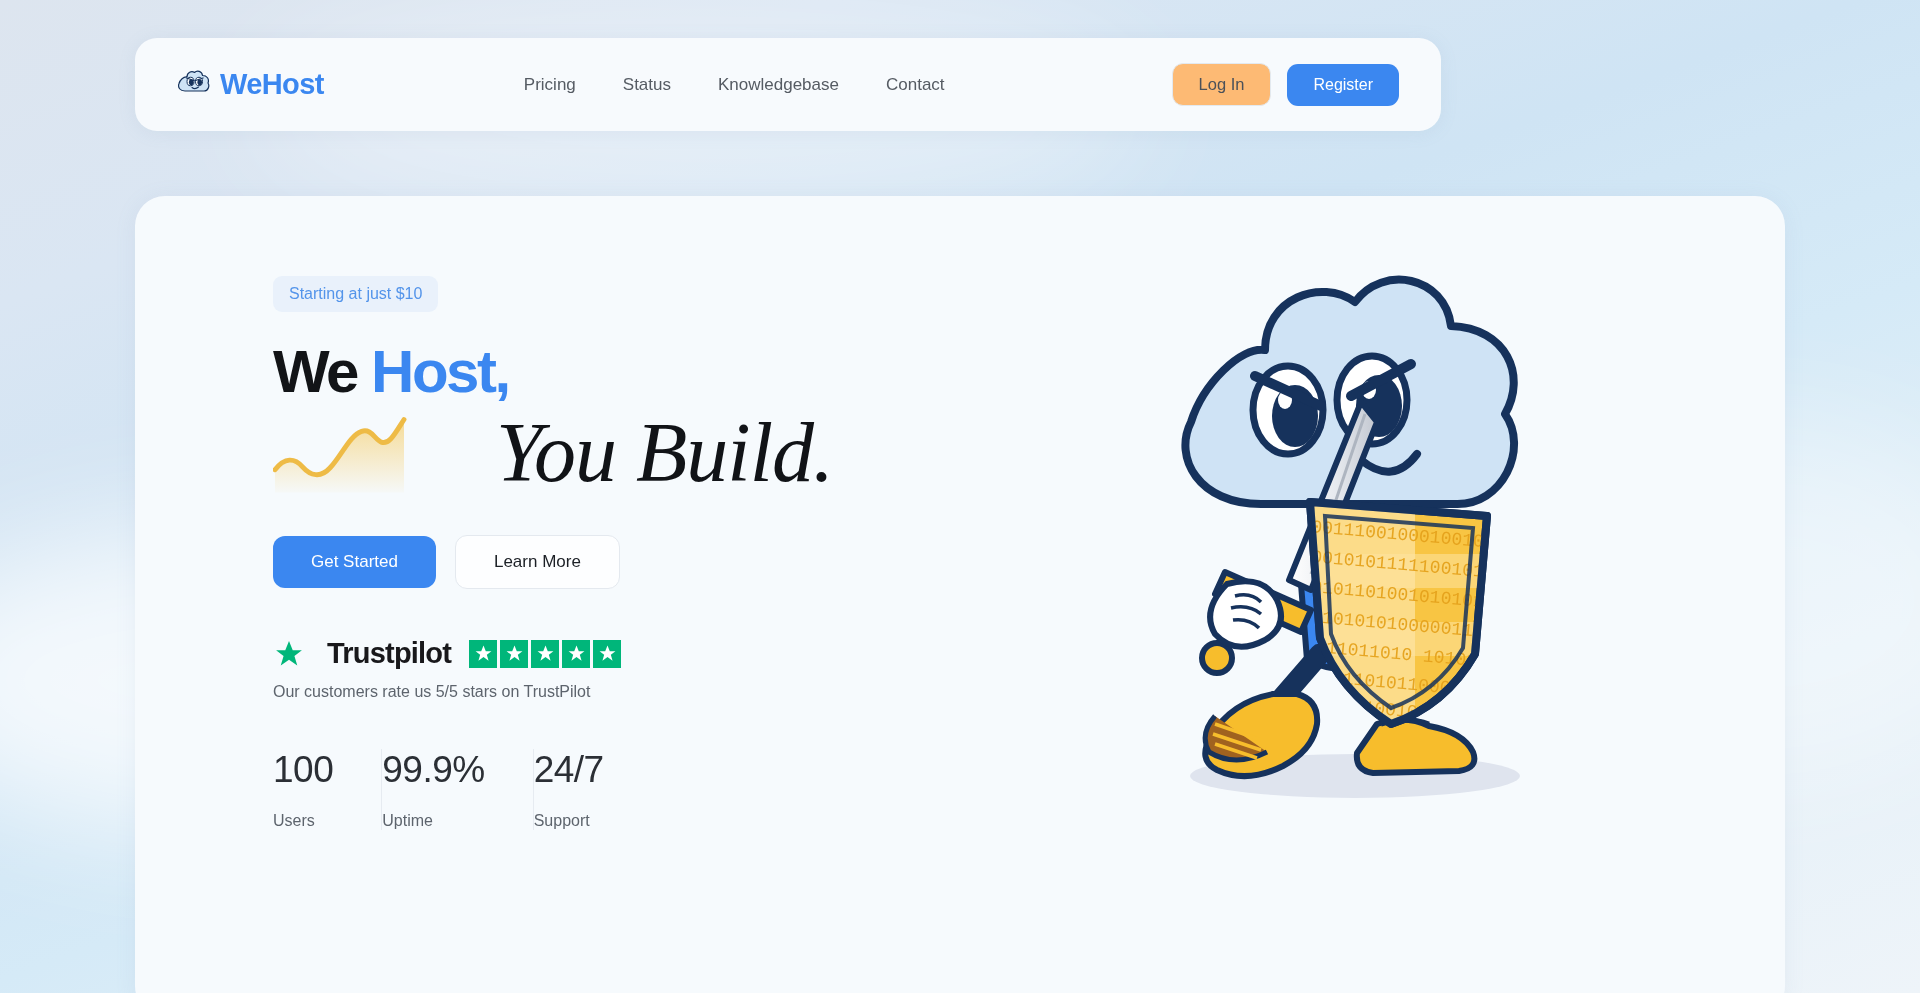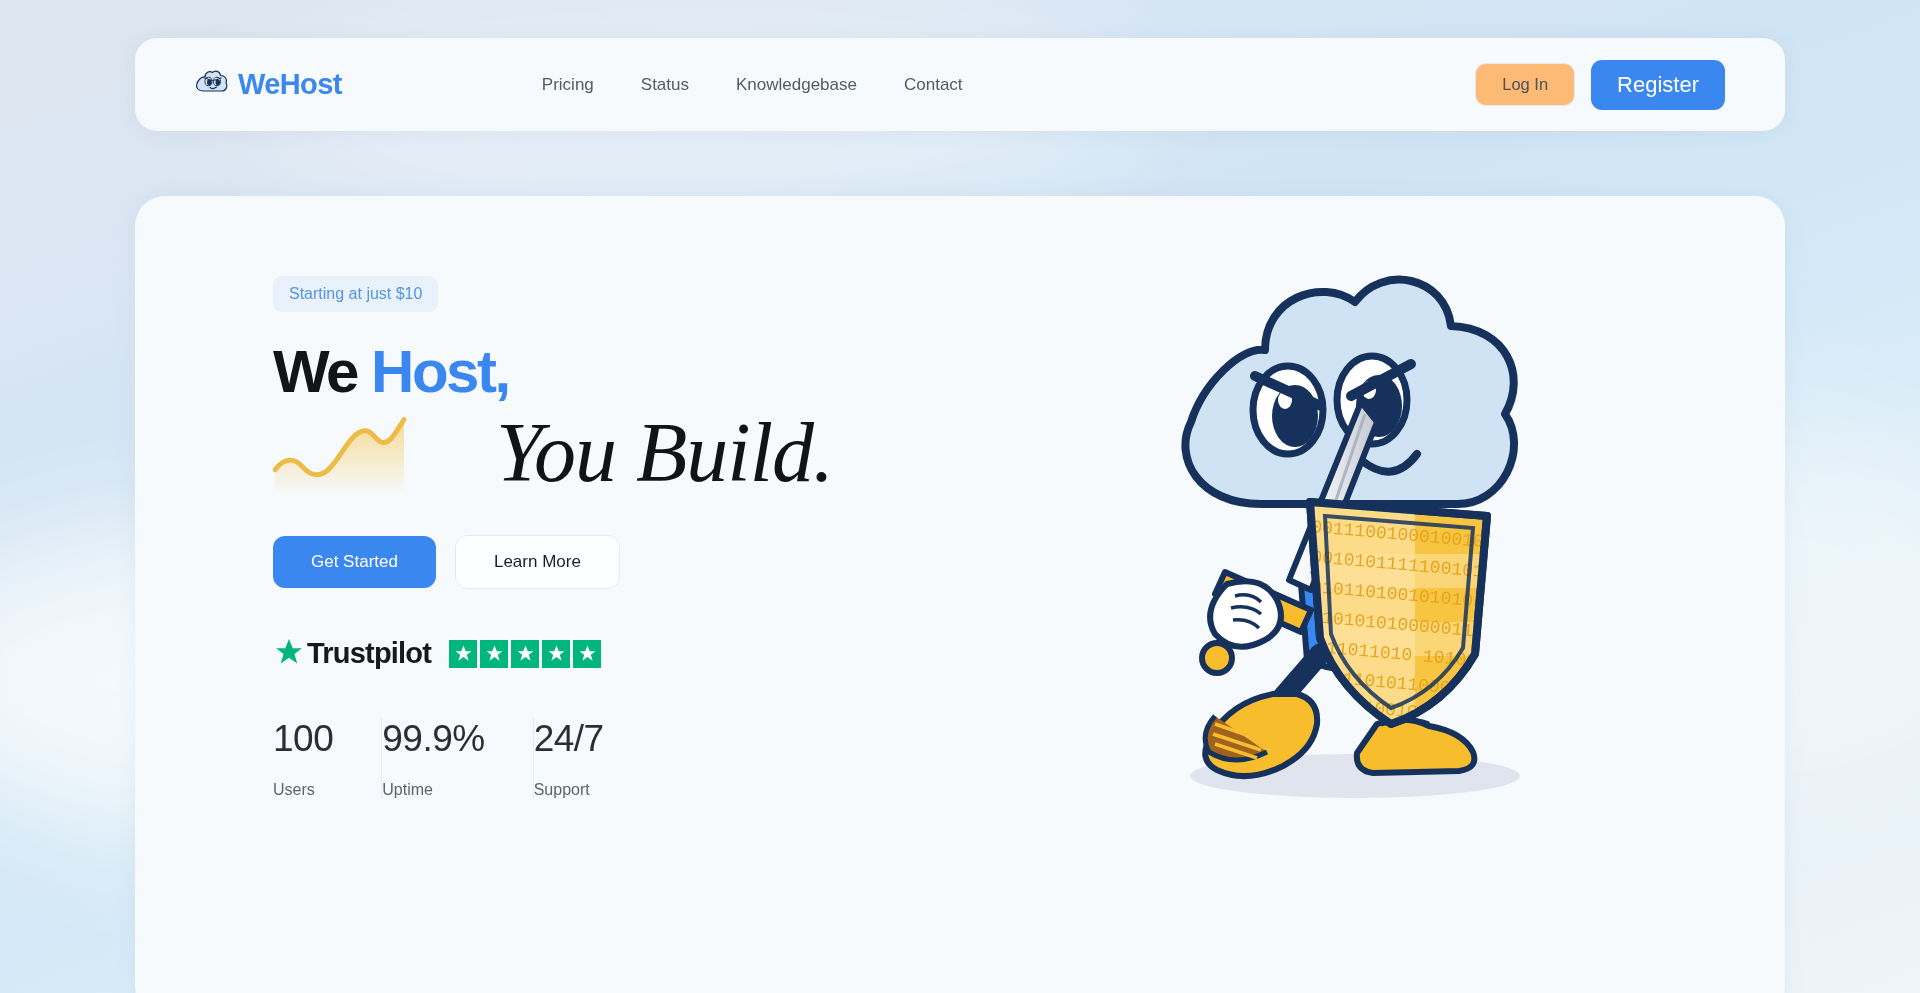--- a/index.html
+++ b/index.html
@@ -28,28 +28,28 @@
   .bg-blob.b1 { left: -120px; top: 520px; width: 760px; height: 320px; background: rgba(255,255,255,0.75); }
   .bg-blob.b2 { left: 700px;  top: 760px; width: 900px; height: 300px; background: rgba(255,255,255,0.55); }
   .bg-blob.b3 { left: 1500px; top: 420px; width: 520px; height: 360px; background: rgba(255,255,255,0.40); }
   .bg-blob.b4 { left: 250px;  top: 0px;   width: 900px; height: 220px; background: rgba(255,255,255,0.35); }
 
   
   .header-card {
     position: absolute;
     left: 135px;
     top: 38px;
-    width: 1650px;
+    width: 1306px;
     height: 93px;
     background: #f7fafd;
     border-radius: 22px;
     box-shadow: 0 2px 18px rgba(120,145,175,0.10);
     display: flex;
     align-items: center;
-    padding: 0 60px;
+    padding: 0 42px;
   }
 
   .brand {
     display: flex;
     align-items: center;
     gap: 9px;
     cursor: pointer;
   }
   .brand-mark { width: 34px; height: 30px; display: block; }
   .brand-name {
@@ -84,21 +84,21 @@
     color: #4b5159;
     background: #fdba74;
     border: 1px solid #e3e9ef;
     border-radius: 11px;
     padding: 11px 26px;
     cursor: pointer;
     font-family: inherit;
     white-space: nowrap;
   }
   .btn-register {
-    font-size: 22px;
+    font-size: 16px;
     color: #ffffff;
     background: #3b87f0;
     border: none;
     border-radius: 11px;
     padding: 12px 26px;
     cursor: pointer;
     font-family: inherit;
     white-space: nowrap;
   }
 
@@ -197,21 +197,21 @@
     font-family: inherit;
   }
 
   
   .trust-wrap { margin-top: 48px; }
   .trust-row {
     display: flex;
     align-items: center;
     gap: 18px;
   }
-  .tp-logo { display: flex; align-items: flex-start; gap: 2px; cursor: pointer; }
+  .tp-logo { display: flex; align-items: flex-end; gap: 22px; cursor: pointer; }
   .tp-star-big { width: 32px; height: 31px; display: block; }
   .tp-word {
     font-size: 29px;
     font-weight: 700;
     color: #18181b;
     letter-spacing: -0.8px;
   }
   .tp-stars { display: flex; gap: 3px; }
   .tp-cell {
     width: 28px; height: 28px;
@@ -355,20 +355,21 @@
                 <path d="M12 2l2.9 7.2H22l-5.8 4.4 2.2 7.4L12 16.4 5.6 21l2.2-7.4L2 9.2h7.1z" fill="#fff"></path>
               </svg>
             </div>
           <div class="tp-cell">
               <svg viewBox="0 0 24 24">
                 <path d="M12 2l2.9 7.2H22l-5.8 4.4 2.2 7.4L12 16.4 5.6 21l2.2-7.4L2 9.2h7.1z" fill="#fff"></path>
               </svg>
             </div>
         </div>
       </div>
+      <div class="trust-note">Our customers rate us 5/5 stars on TrustPilot</div>
     </div>
 
     <div class="stats">
       <div class="stat">
         <div class="stat-value">100</div>
         <div class="stat-label">Users</div>
       </div>
       <div class="stat">
         <div class="stat-value">99.9%</div>
         <div class="stat-label">Uptime</div>

